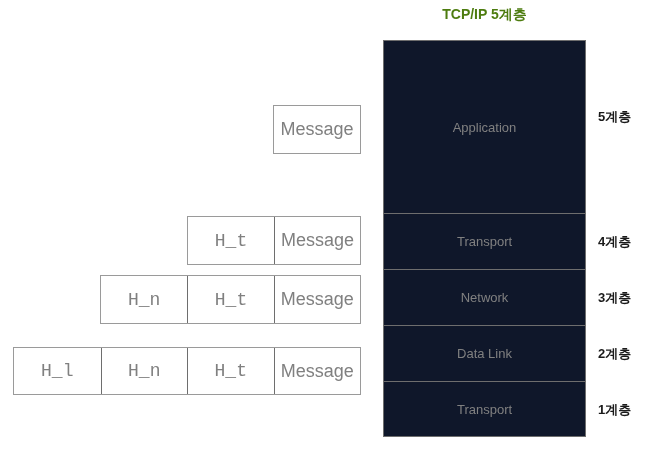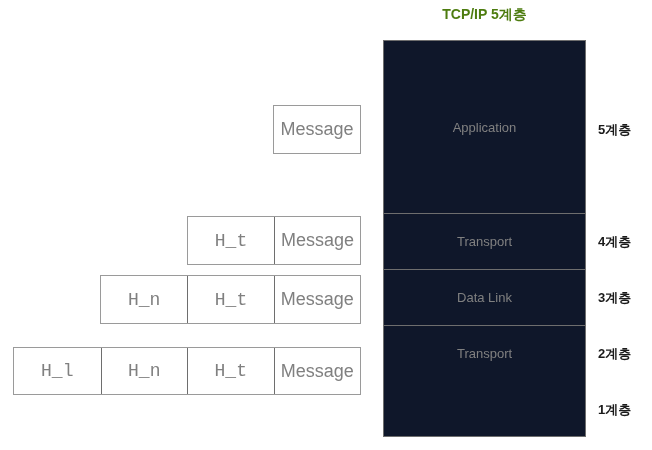--- a/index.html
+++ b/index.html
@@ -101,21 +101,21 @@
 
   
   .layer-tag {
     position: absolute;
     left: 598px;
     font-size: 13px;
     font-weight: bold;
     color: #1a1a1a;
     white-space: nowrap;
   }
-  #layer-tag-5 { top: 121px; }
+  #layer-tag-5 { top: 108px; }
   #layer-tag-4 { top: 233px; }
   #layer-tag-3 { top: 289px; }
   #layer-tag-2 { top: 345px; }
   #layer-tag-1 { top: 401px; }
 </style>
 </head>
 <body>
 
 <div id="diagram">
 
@@ -139,20 +139,21 @@
   <div class="pdu-row" id="pdu-row-datalink">
     <div class="pdu-cell cell-w">H_l</div>
     <div class="pdu-cell cell-w">H_n</div>
     <div class="pdu-cell cell-w">H_t</div>
     <div class="pdu-cell cell-w-last">Message</div>
   </div>
 
   <div class="stack">
     <div class="stack-layer h-app">Application</div>
     <div class="stack-layer h-tra">Transport</div>
+    <div class="stack-layer h-net">Network</div>
     <div class="stack-layer h-dll">Data Link</div>
     <div class="stack-layer h-phy">Transport</div>
   </div>
 
   <div class="layer-tag" id="layer-tag-5">5계층</div>
   <div class="layer-tag" id="layer-tag-4">4계층</div>
   <div class="layer-tag" id="layer-tag-3">3계층</div>
   <div class="layer-tag" id="layer-tag-2">2계층</div>
   <div class="layer-tag" id="layer-tag-1">1계층</div>
 

